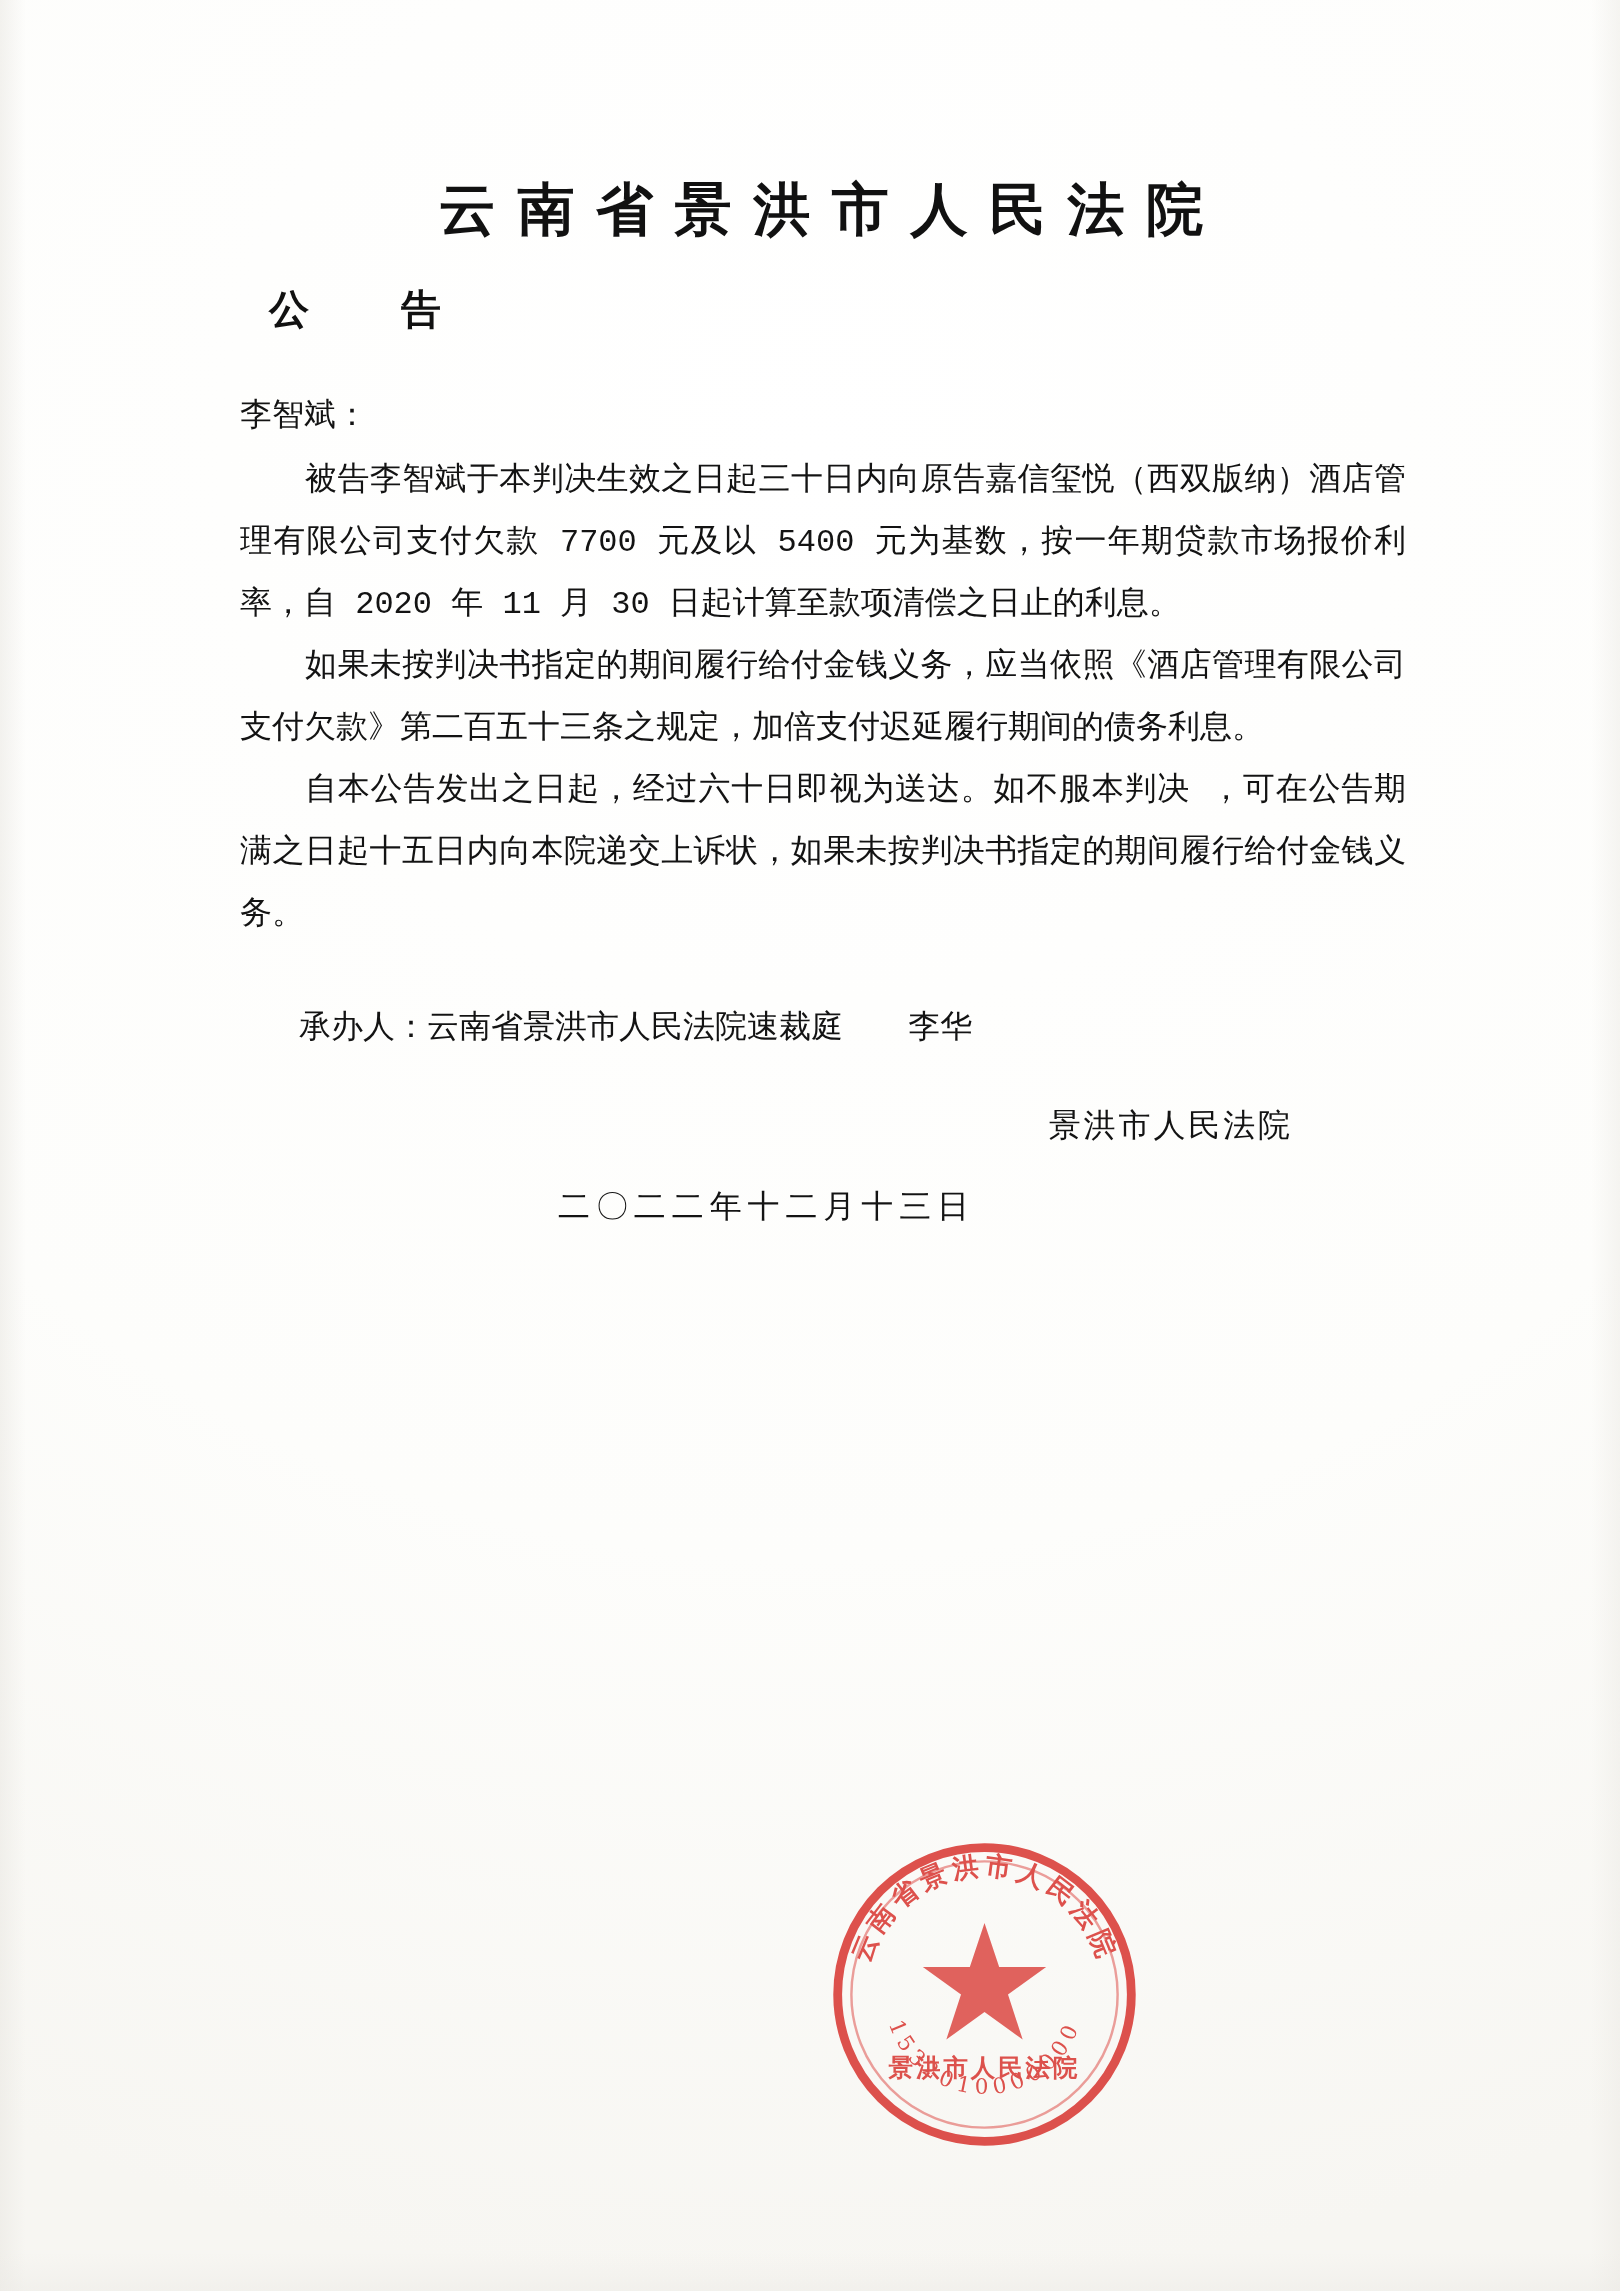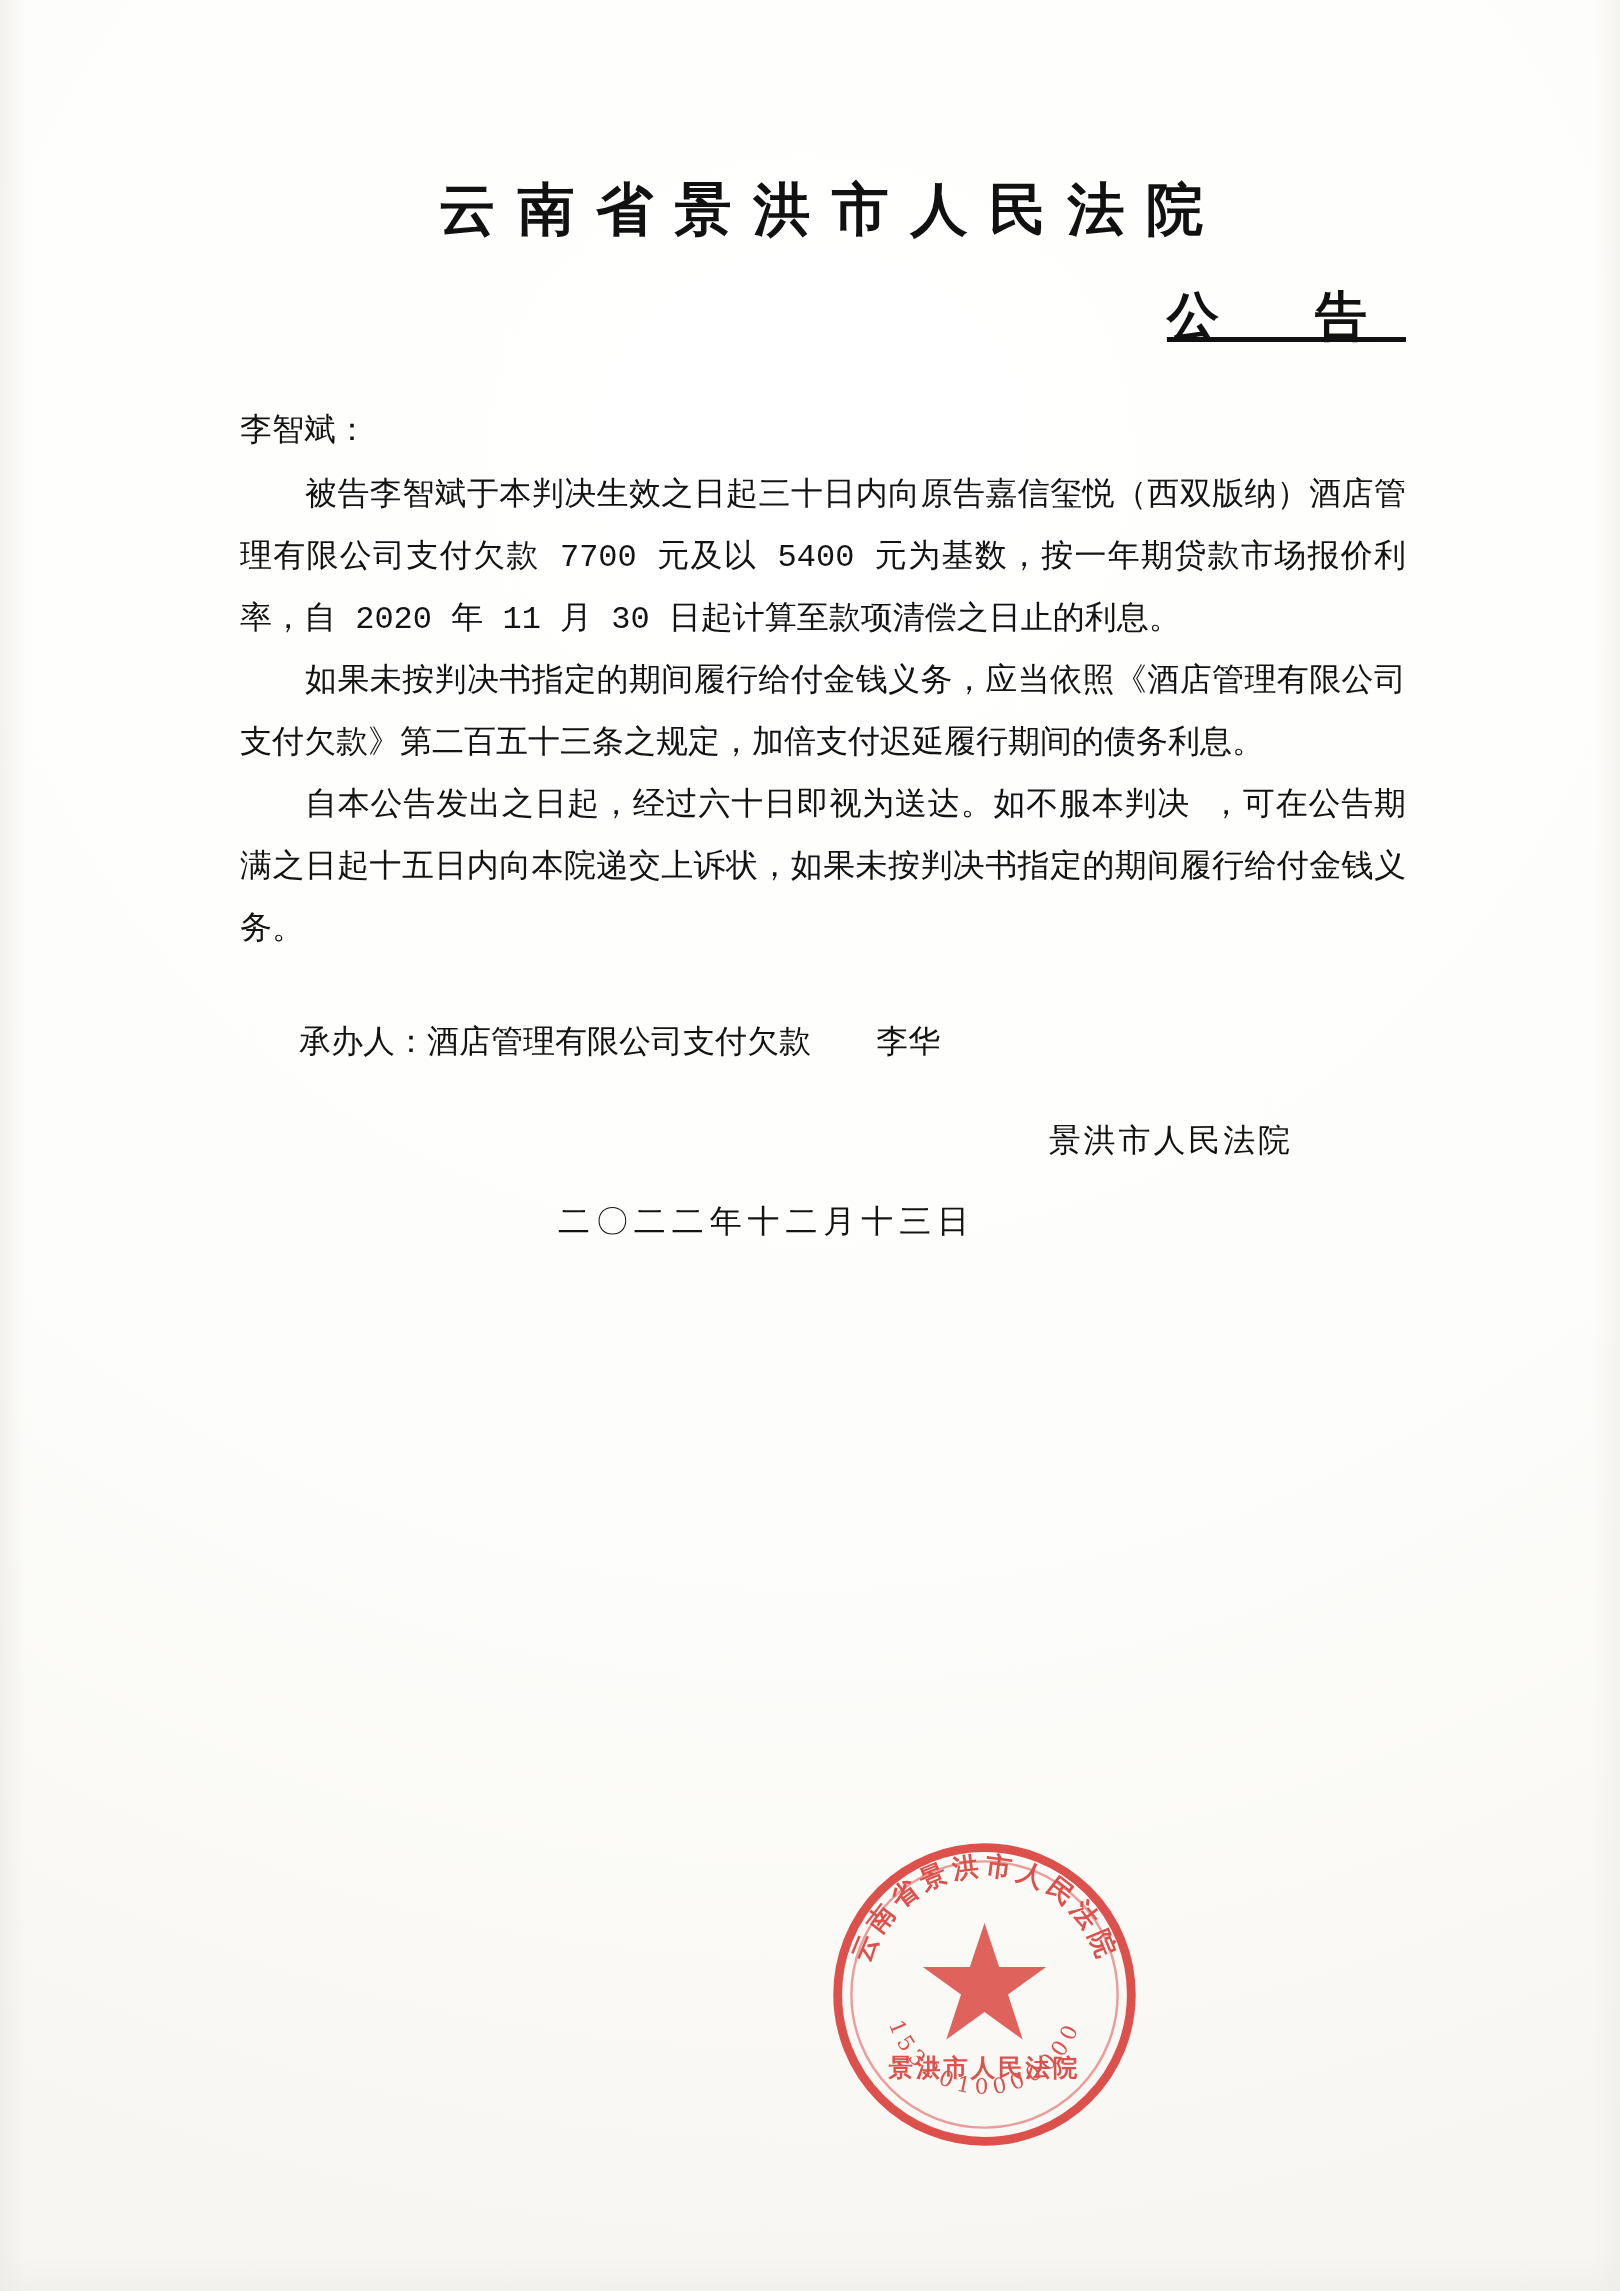--- a/index.html
+++ b/index.html
@@ -51,28 +51,27 @@
   .court-name {
     font-size: 57px;
     font-weight: bold;
     letter-spacing: 21.6px;
     text-align: center;
     color: #111;
     white-space: nowrap;
     margin-left: 17.6px;
   }
   .doc-type {
-    font-size: 52px;
+    font-size: 40px;
     font-weight: bold;
     letter-spacing: 39px;
-    text-align: right;
+    text-align: left;
     color: #111;
     margin-top: 33px;
     margin-left: 29px;
-    text-decoration: underline;
   }
 
   .body-text {
     margin-top: 49px;
     font-size: 32px;
     line-height: 62px;
     color: #131313;
     text-align: justify;
     text-justify: inter-ideograph;
     font-family: Liberation Mono, monospace;
@@ -154,21 +153,21 @@
 
       <p class="para">被告李智斌于本判决生效之日起三十日内向原告嘉信玺悦（西双版纳）酒店管理有限公司支付欠款 7700 元及以 5400 元为基数，按一年期贷款市场报价利率，自 2020 年 11 月 30 日起计算至款项清偿之日止的利息。</p>
 
       <p class="para">如果未按判决书指定的期间履行给付金钱义务，应当依照《酒店管理有限公司支付欠款》第二百五十三条之规定，加倍支付迟延履行期间的债务利息。</p>
 
 
       <p class="para">自本公告发出之日起，经过六十日即视为送达。如不服本判决 ，可在公告期满之日起十五日内向本院递交上诉状，如果未按判决书指定的期间履行给付金钱义务。</p>
     </div>
 
     <div class="signer">
-      <span>承办人：酒店管理有限公司支付欠款</span>
+      <span>承办人：云南省景洪市人民法院速裁庭</span>
       <span class="gap"></span>
       <span>李华</span>
     </div>
 
     <div class="sign-block">
       <div class="sign-court">景洪市人民法院</div>
       <div class="sign-date">二〇二二年十二月十三日</div>
     </div>
   </div>
 

